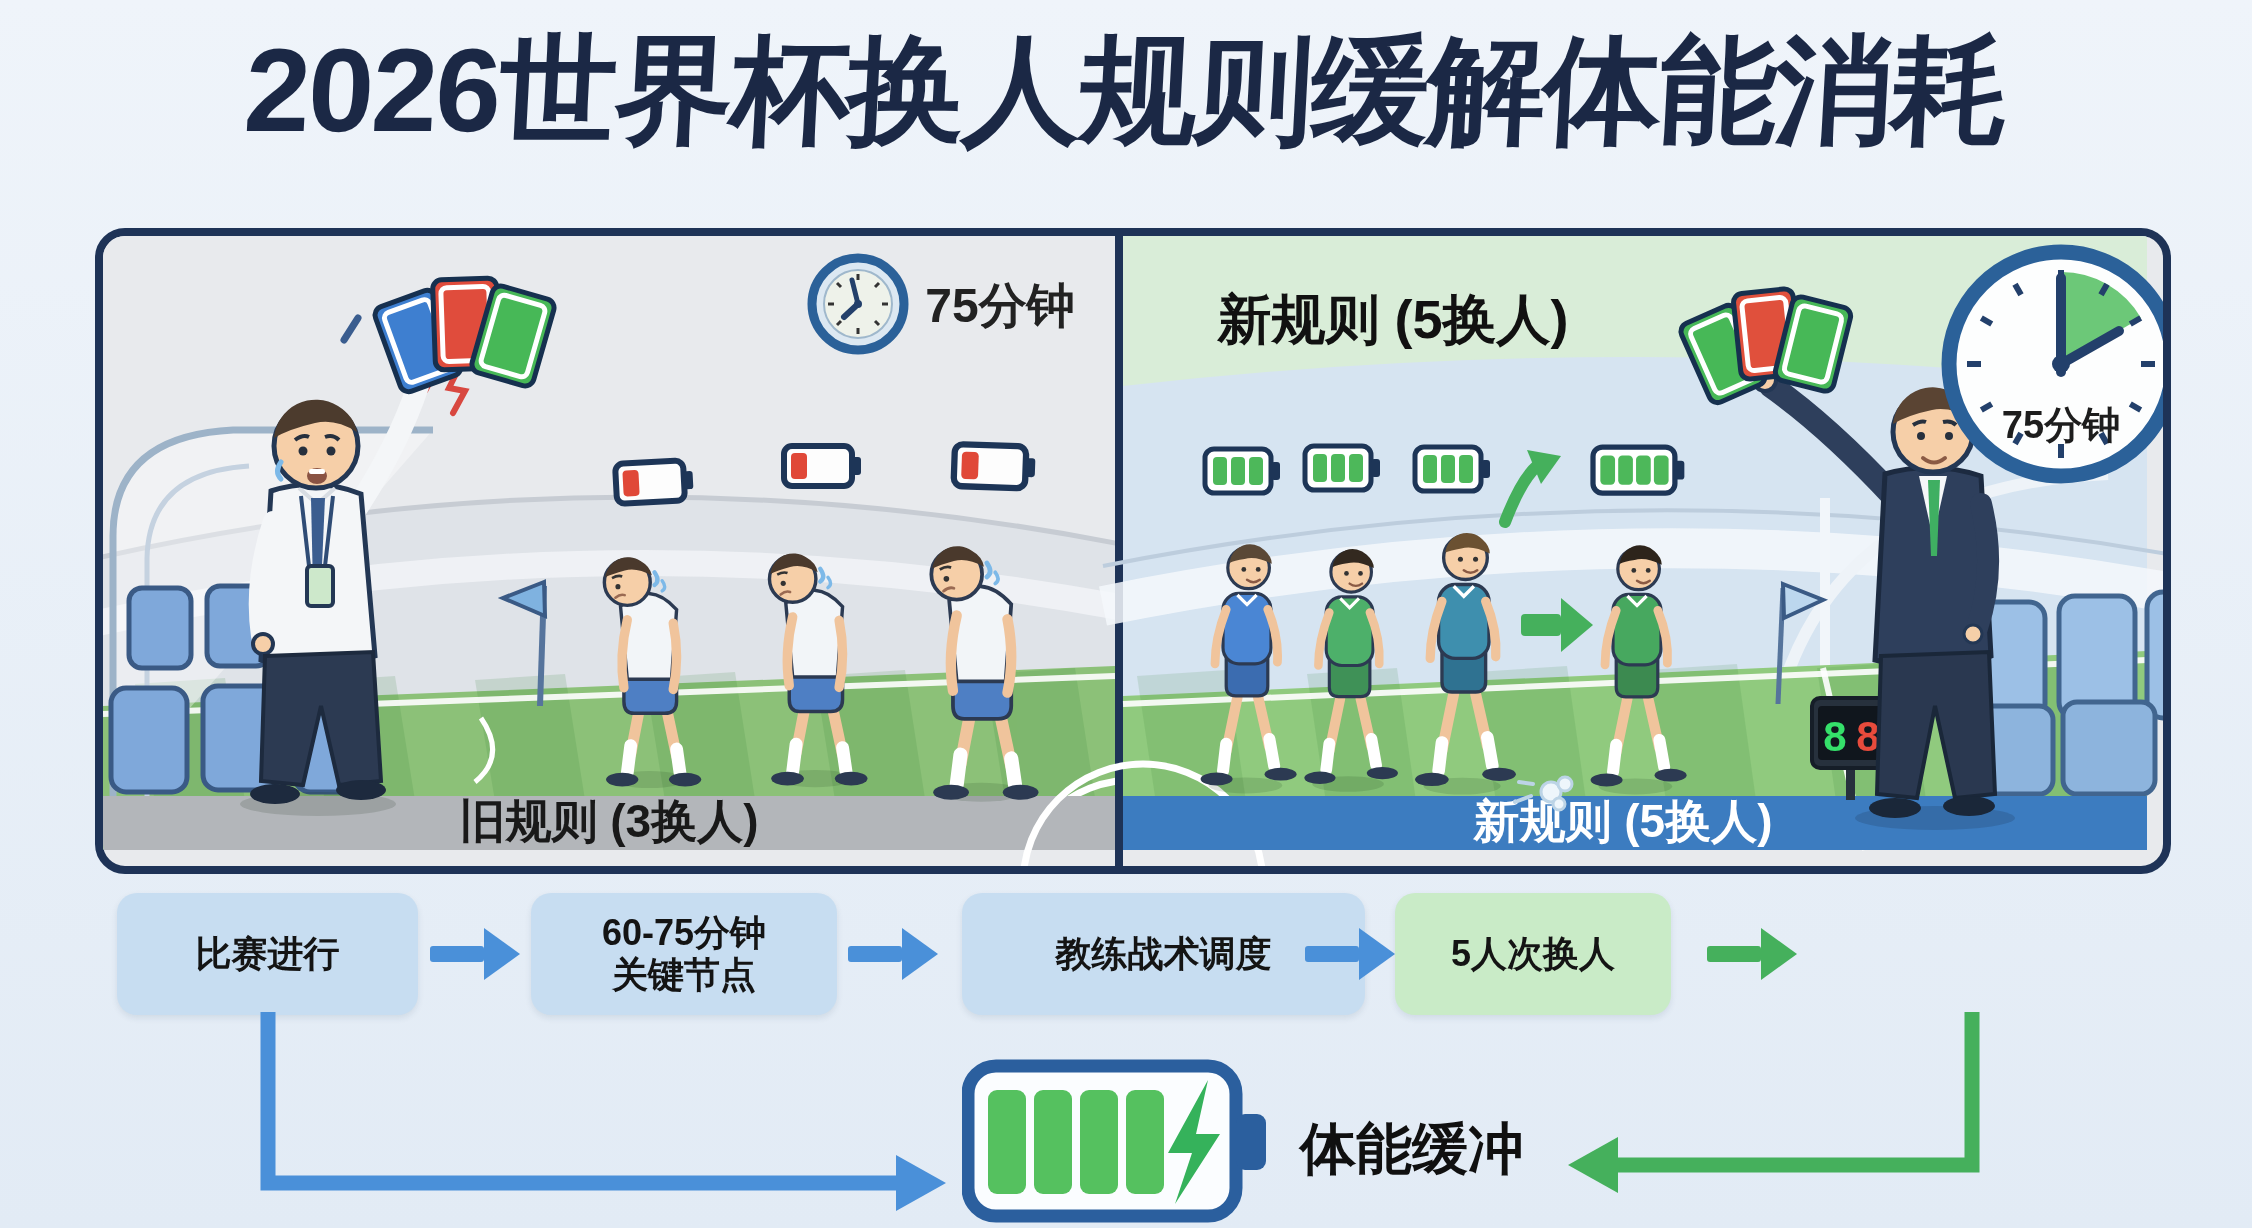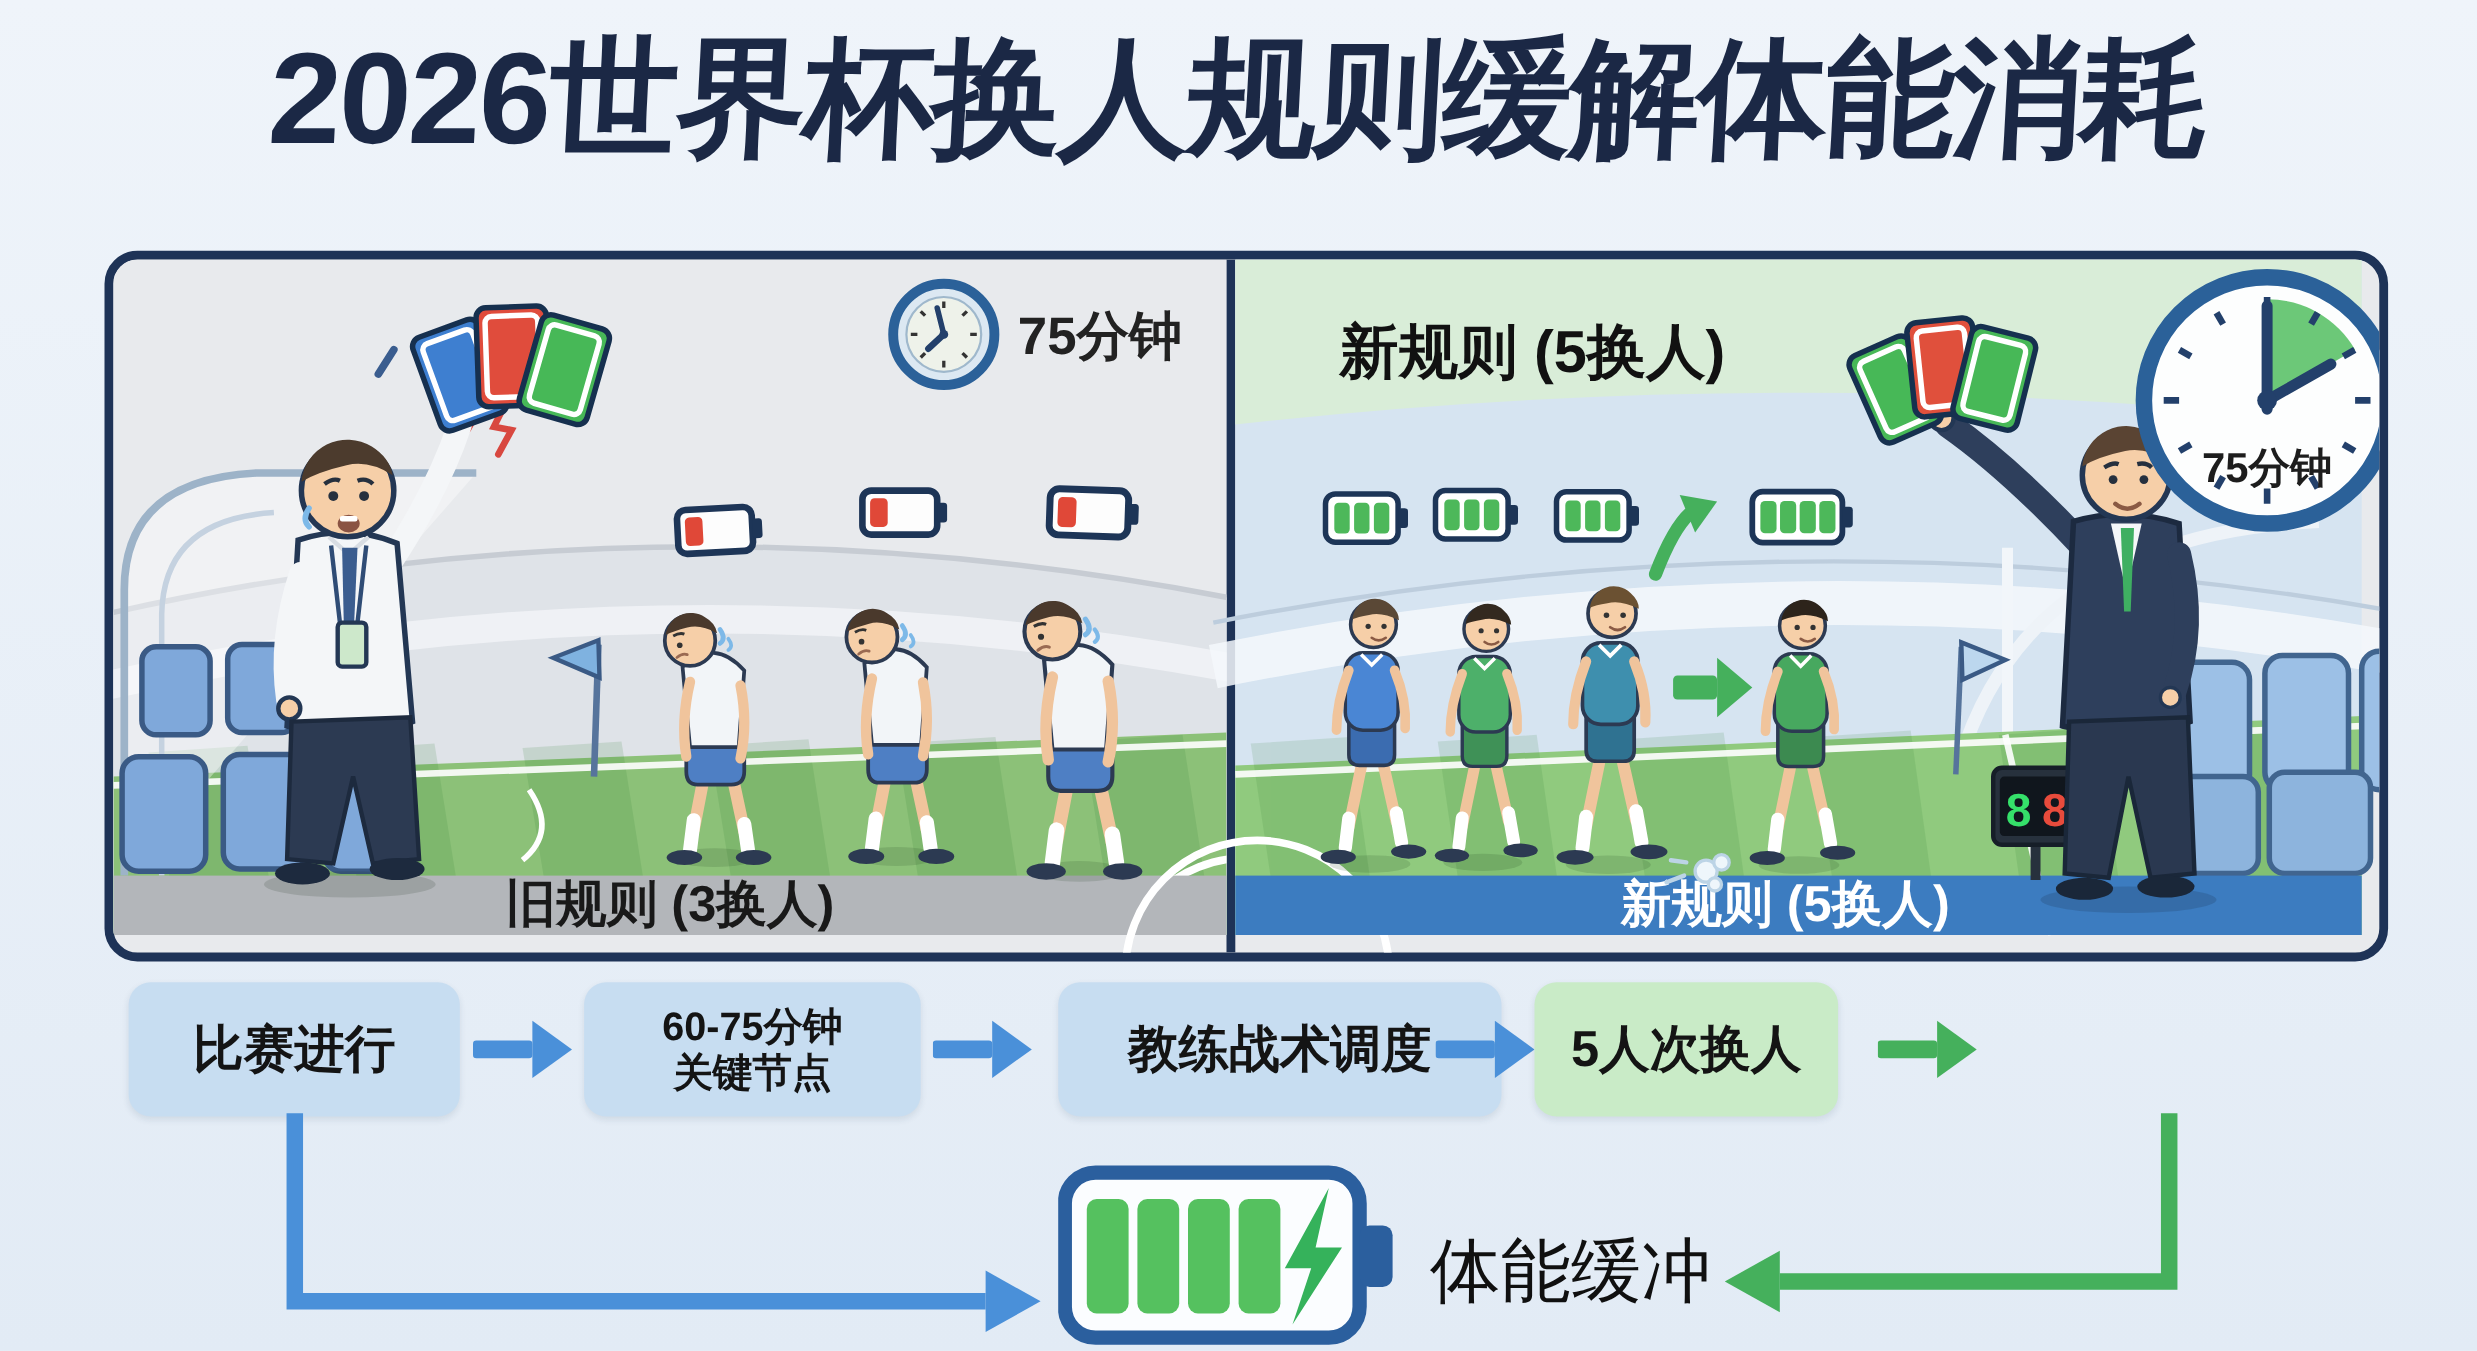--- a/index.html
+++ b/index.html
@@ -9,23 +9,23 @@
   .title{position:absolute;top:26px;left:0;width:100%;text-align:center;margin:0;
     font-size:118px;font-weight:900;color:#1b2845;transform:skewX(-3deg);letter-spacing:-2px;line-height:1.1}
   .panels{position:absolute;left:95px;top:228px;width:2060px;height:630px;
     border:8px solid #1e3357;border-radius:30px;overflow:hidden;display:flex;background:#e8eaed}
   .panel{position:relative;height:614px}
   .divider{width:8px;background:#1e3357}
   .flow-box{position:absolute;top:893px;height:122px;display:flex;flex-direction:column;
     align-items:center;justify-content:center;border-radius:20px;font-weight:700;color:#141414;
     box-shadow:0 3px 6px rgba(30,60,90,.10);text-align:center}
   .fb-blue{background:#c7ddf1}.fb-green{background:#c9ebc7}
-  .fs46{font-size:46px}.fs44{font-size:44px}.fs40{font-size:36px;line-height:1.18}
+  .fs46{font-size:36px}.fs44{font-size:44px}.fs40{font-size:36px;line-height:1.18}
   .flow-arrow{position:absolute;top:922px}
-  .buffer-label{position:absolute;left:1300px;top:1112px;font-size:64px;font-weight:400;color:#101010}
+  .buffer-label{position:absolute;left:1300px;top:1112px;font-size:56px;font-weight:700;color:#101010}
   .abs{position:absolute}
   svg{display:block}
   text{font-family:"Liberation Sans","DejaVu Sans",sans-serif}
 </style>
 </head>
 <body>
 
 <div class="canvas">
 
   <h1 class="title">2026世界杯换人规则缓解体能消耗</h1>

